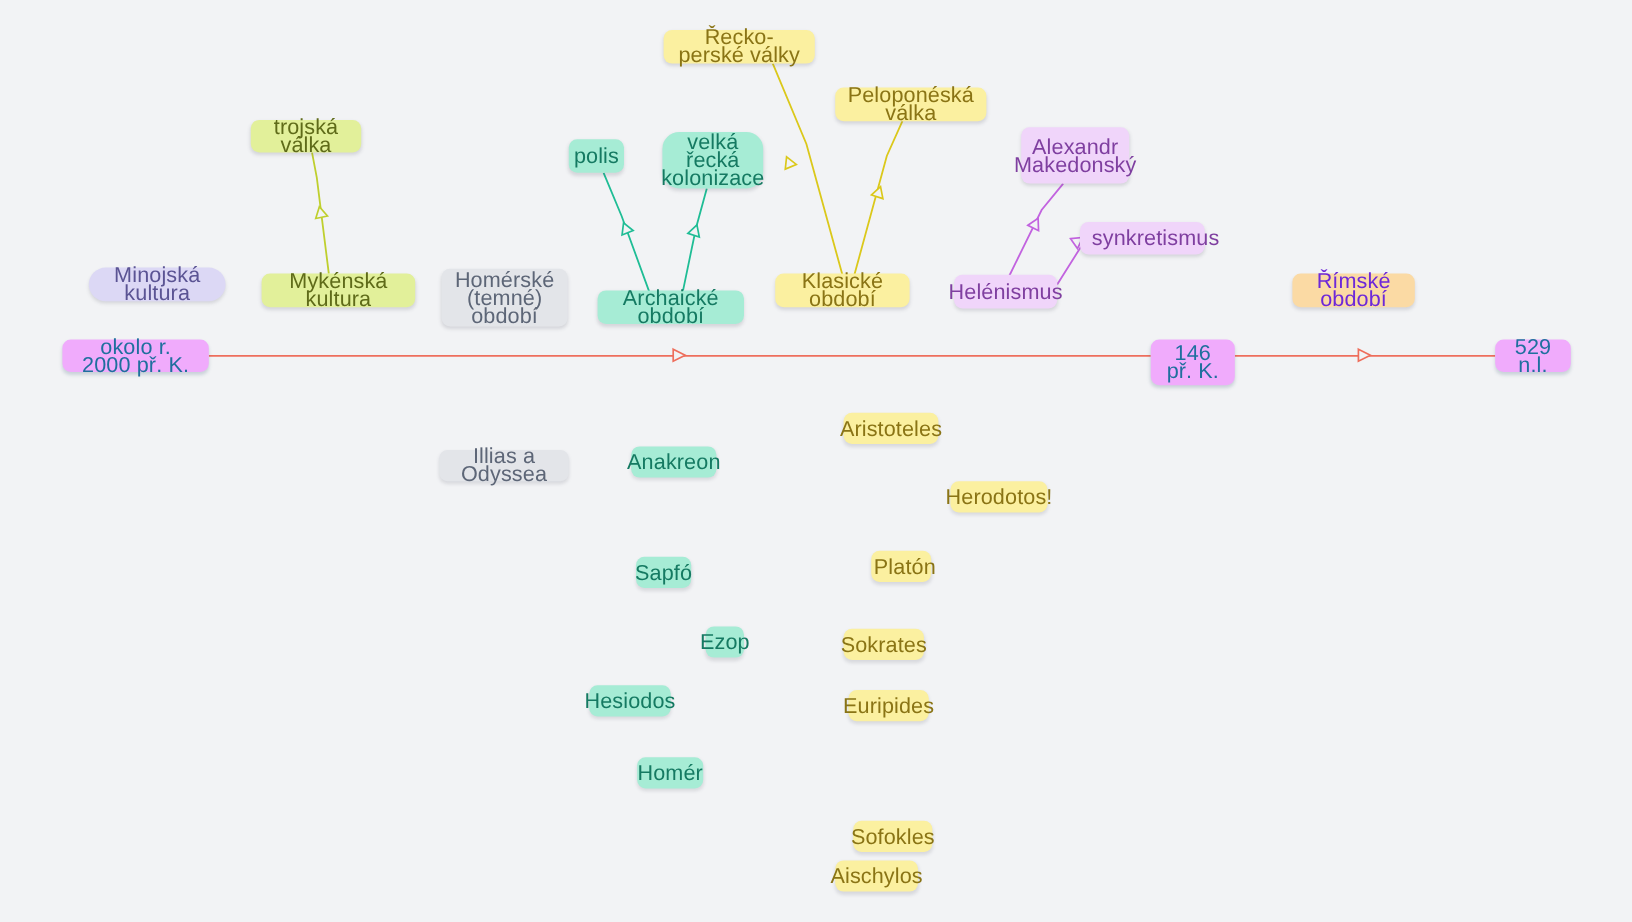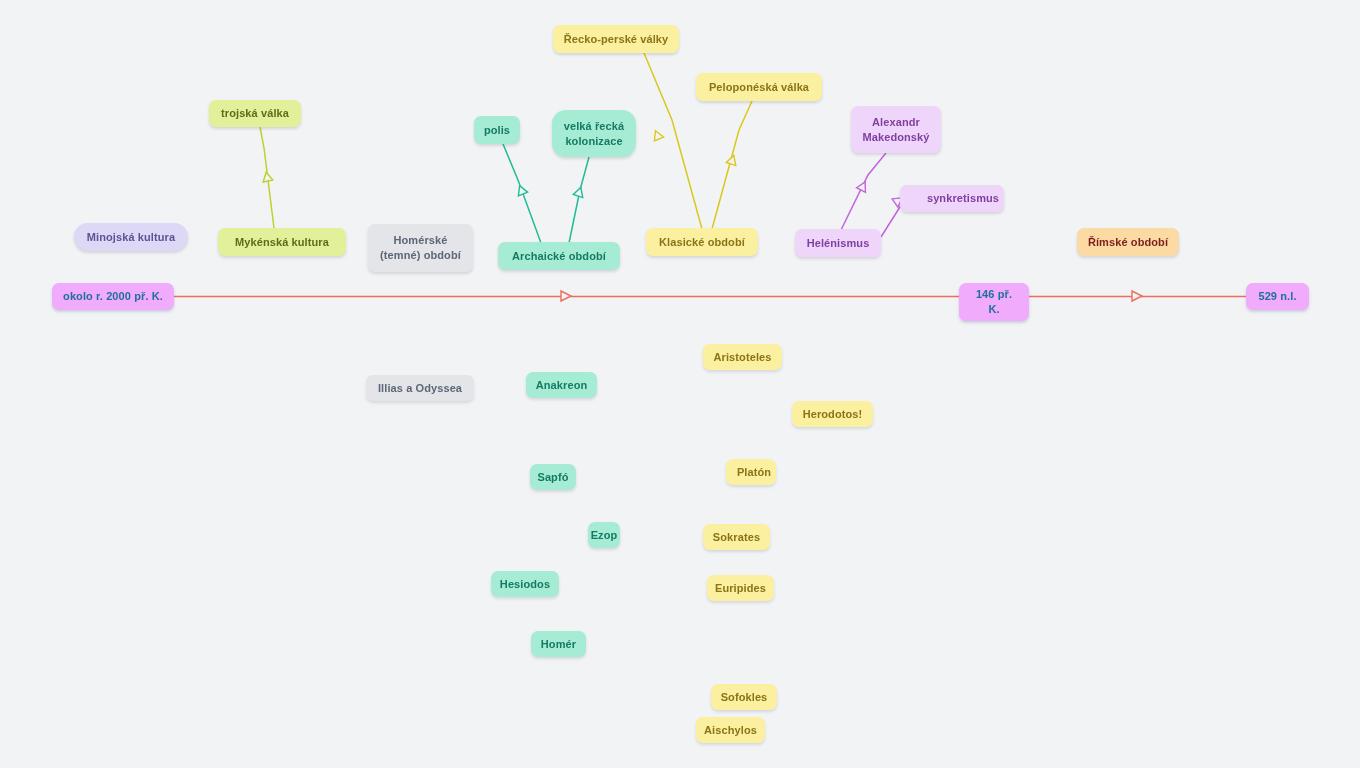--- a/index.html
+++ b/index.html
@@ -29,37 +29,37 @@
     pointer-events: none;
   }
   .node {
     position: absolute;
     box-sizing: border-box;
     display: flex;
     align-items: center;
     justify-content: center;
     text-align: center;
     border-radius: 7px;
-    font-weight: bold;
-    font-size: 11px;
+    font-weight: normal;
+    font-size: 18px;
     line-height: 15px;
     letter-spacing: 0.1px;
     padding: 5px 10px;
     box-shadow: 0 2px 3px rgba(70,70,90,0.17);
     white-space: pre-line;
     user-select: none;
   }
   
   .c-lavender { background:#dcd8f5; color:#5b5494; }
   .c-lime     { background:#e2f09a; color:#5f6b19; }
   .c-gray     { background:#e3e5e9; color:#5d6677; }
   .c-teal     { background:#a6ecd5; color:#157a62; }
   .c-yellow   { background:#fbf0a0; color:#8a7415; }
   .c-purple   { background:#f0d5fa; color:#7f3fa0; }
-  .c-orange   { background:#fbdaa4; color:#7f1d1d; }
+  .c-orange   { background:#fbdaa4; color:#6d28d9; }
   .c-blue     { background:#f0abfc; color:#1f6f9e; }
 
   .tl-node {
     box-shadow: 0 2px 3px rgba(60,90,120,0.22);
   }
   .scatter { box-shadow: 0 2px 3px rgba(70,70,90,0.15); }
 </style>
 </head>
 <body>
 

